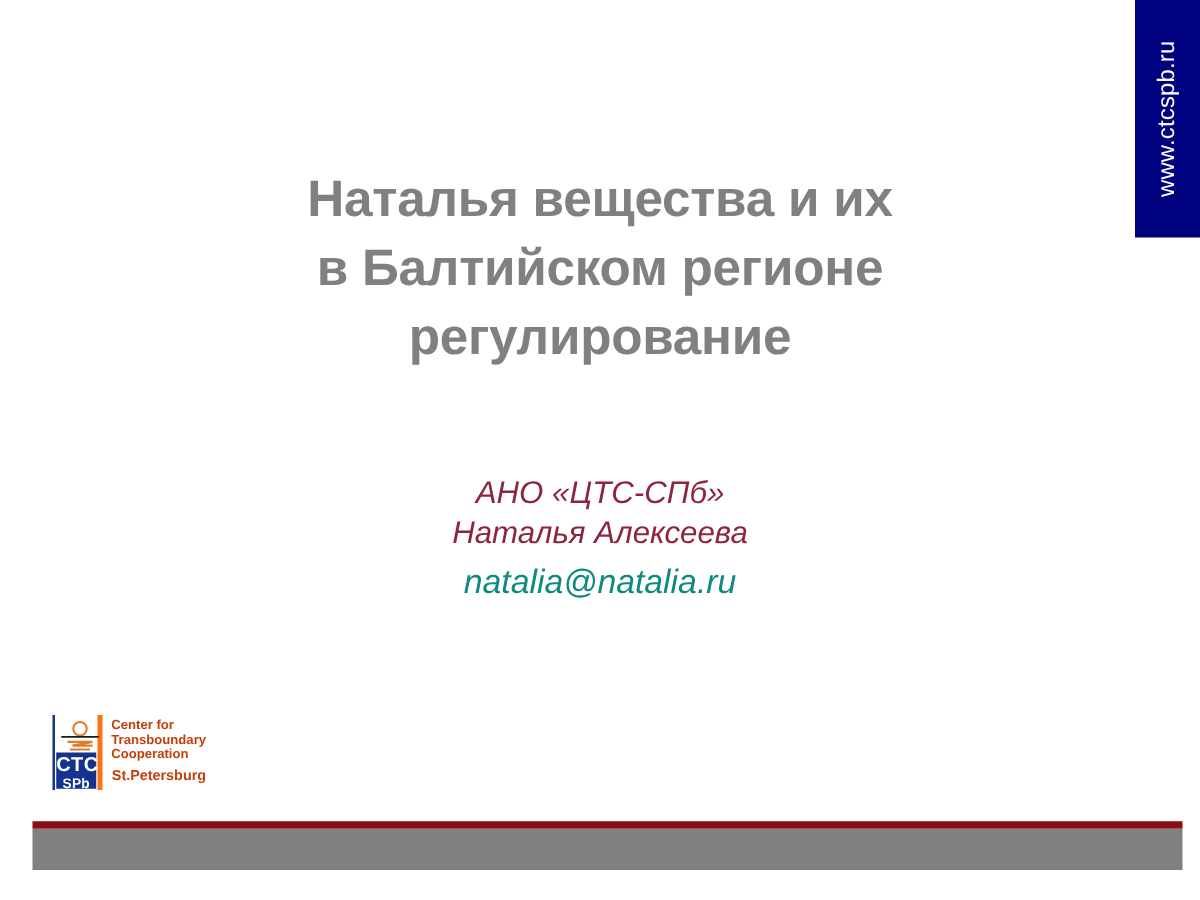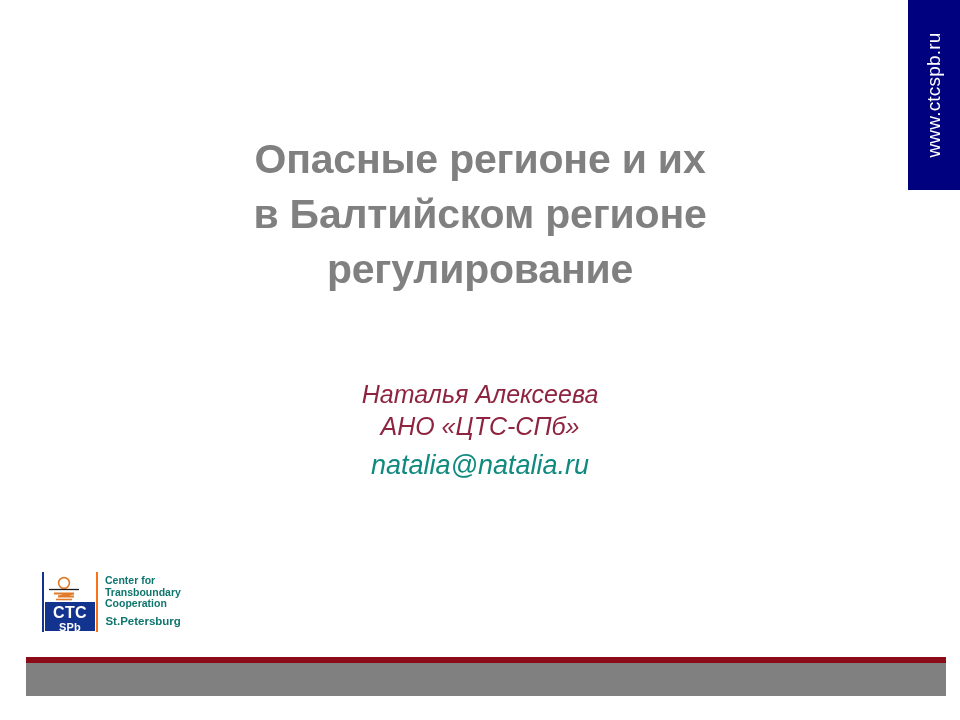--- a/index.html
+++ b/index.html
@@ -92,24 +92,24 @@
   .logo {
     position: absolute;
     left: 42px;
     top: 572px;
     width: 148px;
     height: 62px;
     display: flex;
     align-items: flex-start;
   }
   .logo-mark {
-    width: 56px;
+    width: 40px;
     height: 60px;
     border-left: 2px solid #12348f;
-    border-right: 2px solid #f97316;
+    border-right: 4px solid #f97316;
     box-sizing: border-box;
     position: relative;
     flex: 0 0 auto;
   }
   .logo-sun {
     position: absolute;
     left: 0; right: 0;
     top: 3px;
     height: 27px;
   }
@@ -138,21 +138,21 @@
     display: block;
     font-family: "Liberation Sans", sans-serif;
     font-weight: bold;
     font-size: 11px;
     letter-spacing: 0.2px;
     margin-top: 1px;
   }
   .logo-text {
     margin-left: 7px;
     padding-top: 3px;
-    color: #0f766e;
+    color: #c2410c;
     font-family: "Liberation Sans", sans-serif;
     font-weight: bold;
   }
   .logo-text .org {
     font-size: 10.5px;
     line-height: 11.5px;
     white-space: nowrap;
   }
   .logo-text .city {
     font-size: 11.5px;
@@ -183,28 +183,28 @@
 </head>
 <body>
 
 <div class="slide">
 
   <div class="site-bar">
     <span class="site-bar-text">www.ctcspb.ru</span>
   </div>
 
   <div class="title-block">
-    <div class="title-line">Опасные регионе и их</div>
+    <div class="title-line">Наталья вещества и их</div>
     <div class="title-line">в Балтийском регионе</div>
     <div class="title-line">регулирование</div>
   </div>
 
   <div class="author-block">
+    <div class="author-line">АНО «ЦТС-СПб»</div>
     <div class="author-line">Наталья Алексеева</div>
-    <div class="author-line">АНО «ЦТС-СПб»</div>
     <div class="email-line">natalia@natalia.ru</div>
   </div>
 
   <div class="logo">
     <div class="logo-mark">
       <svg class="logo-sun" viewBox="0 0 40 27">
         <circle cx="20" cy="8" r="5.4" fill="none" stroke="#e07b2a" stroke-width="1.6"></circle>
         <line x1="5" y1="14.5" x2="35" y2="14.5" stroke="#1b1b1b" stroke-width="1.3"></line>
         <path d="M10 18.5 H30 L14 21.5 H30" fill="none" stroke="#e07b2a" stroke-width="1.8" stroke-linejoin="miter"></path>
         <path d="M12 24.5 H28" fill="none" stroke="#e07b2a" stroke-width="1.6"></path>

